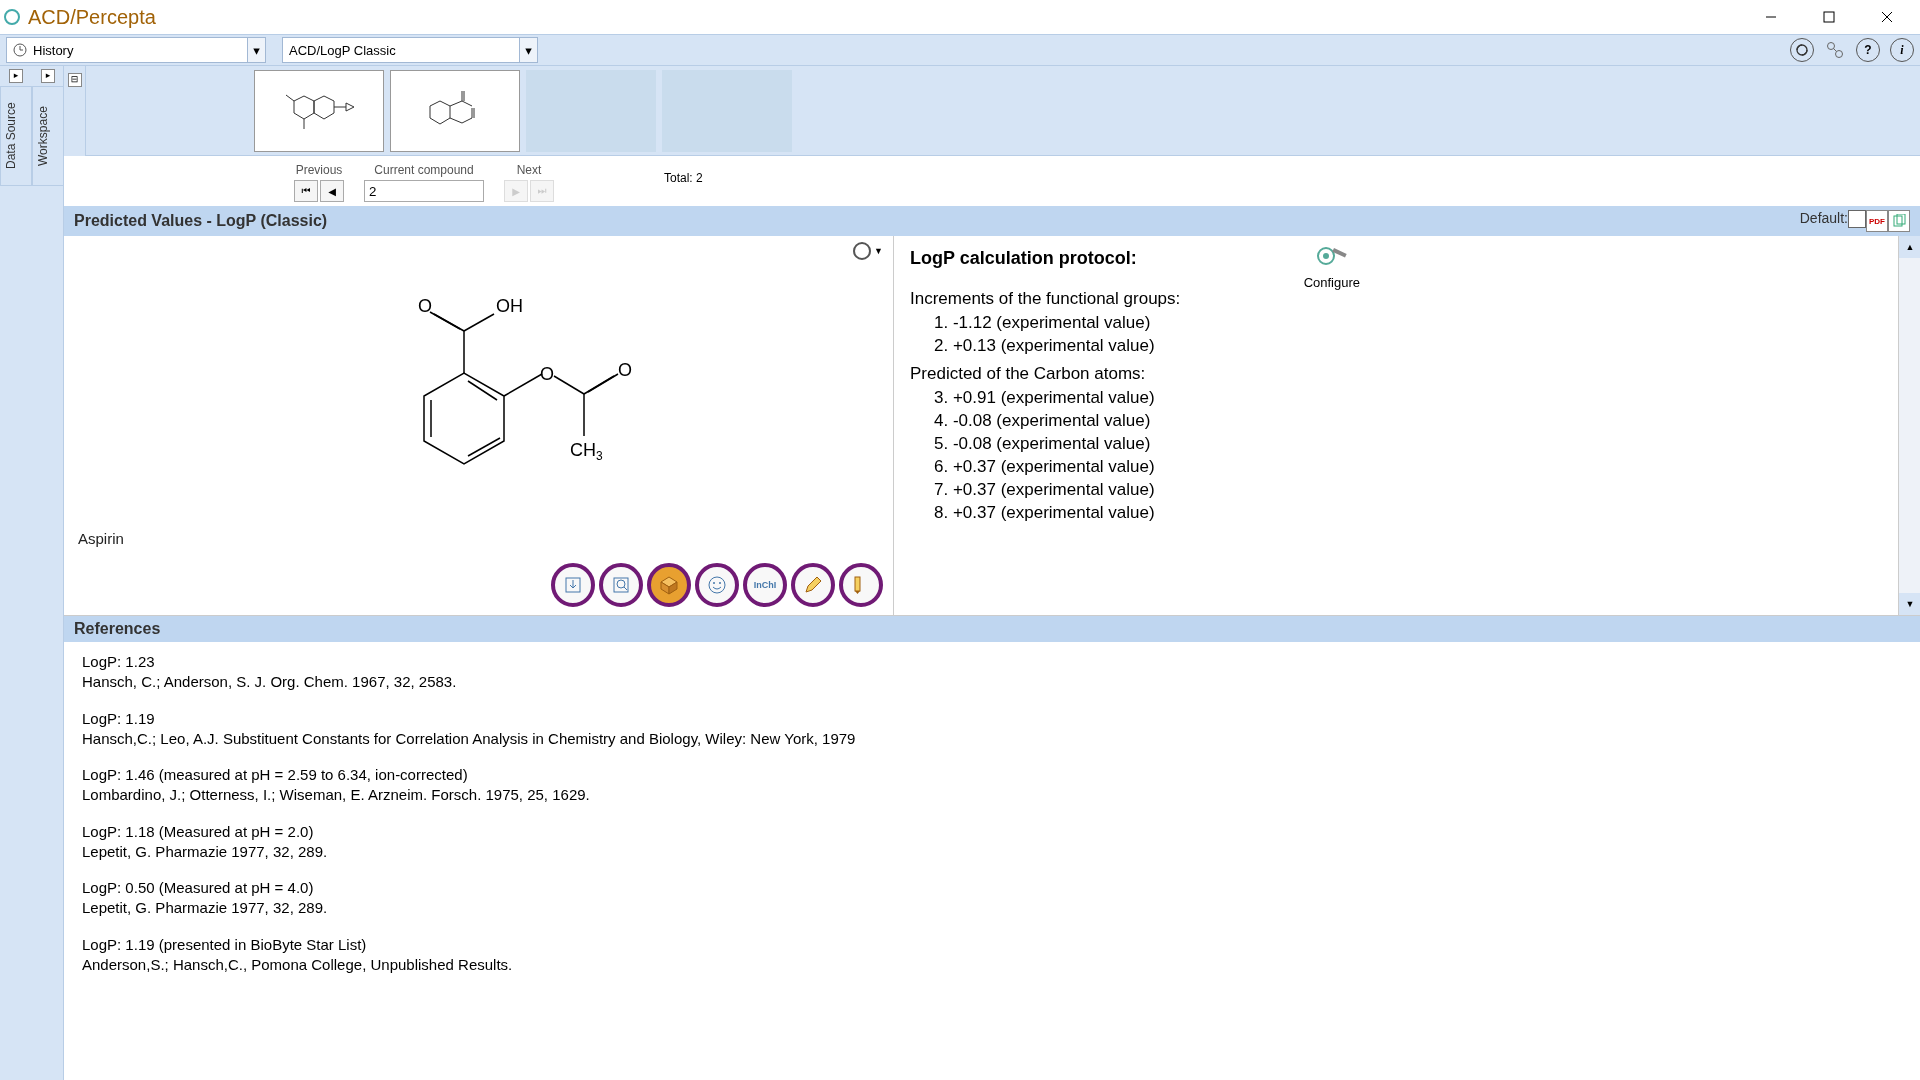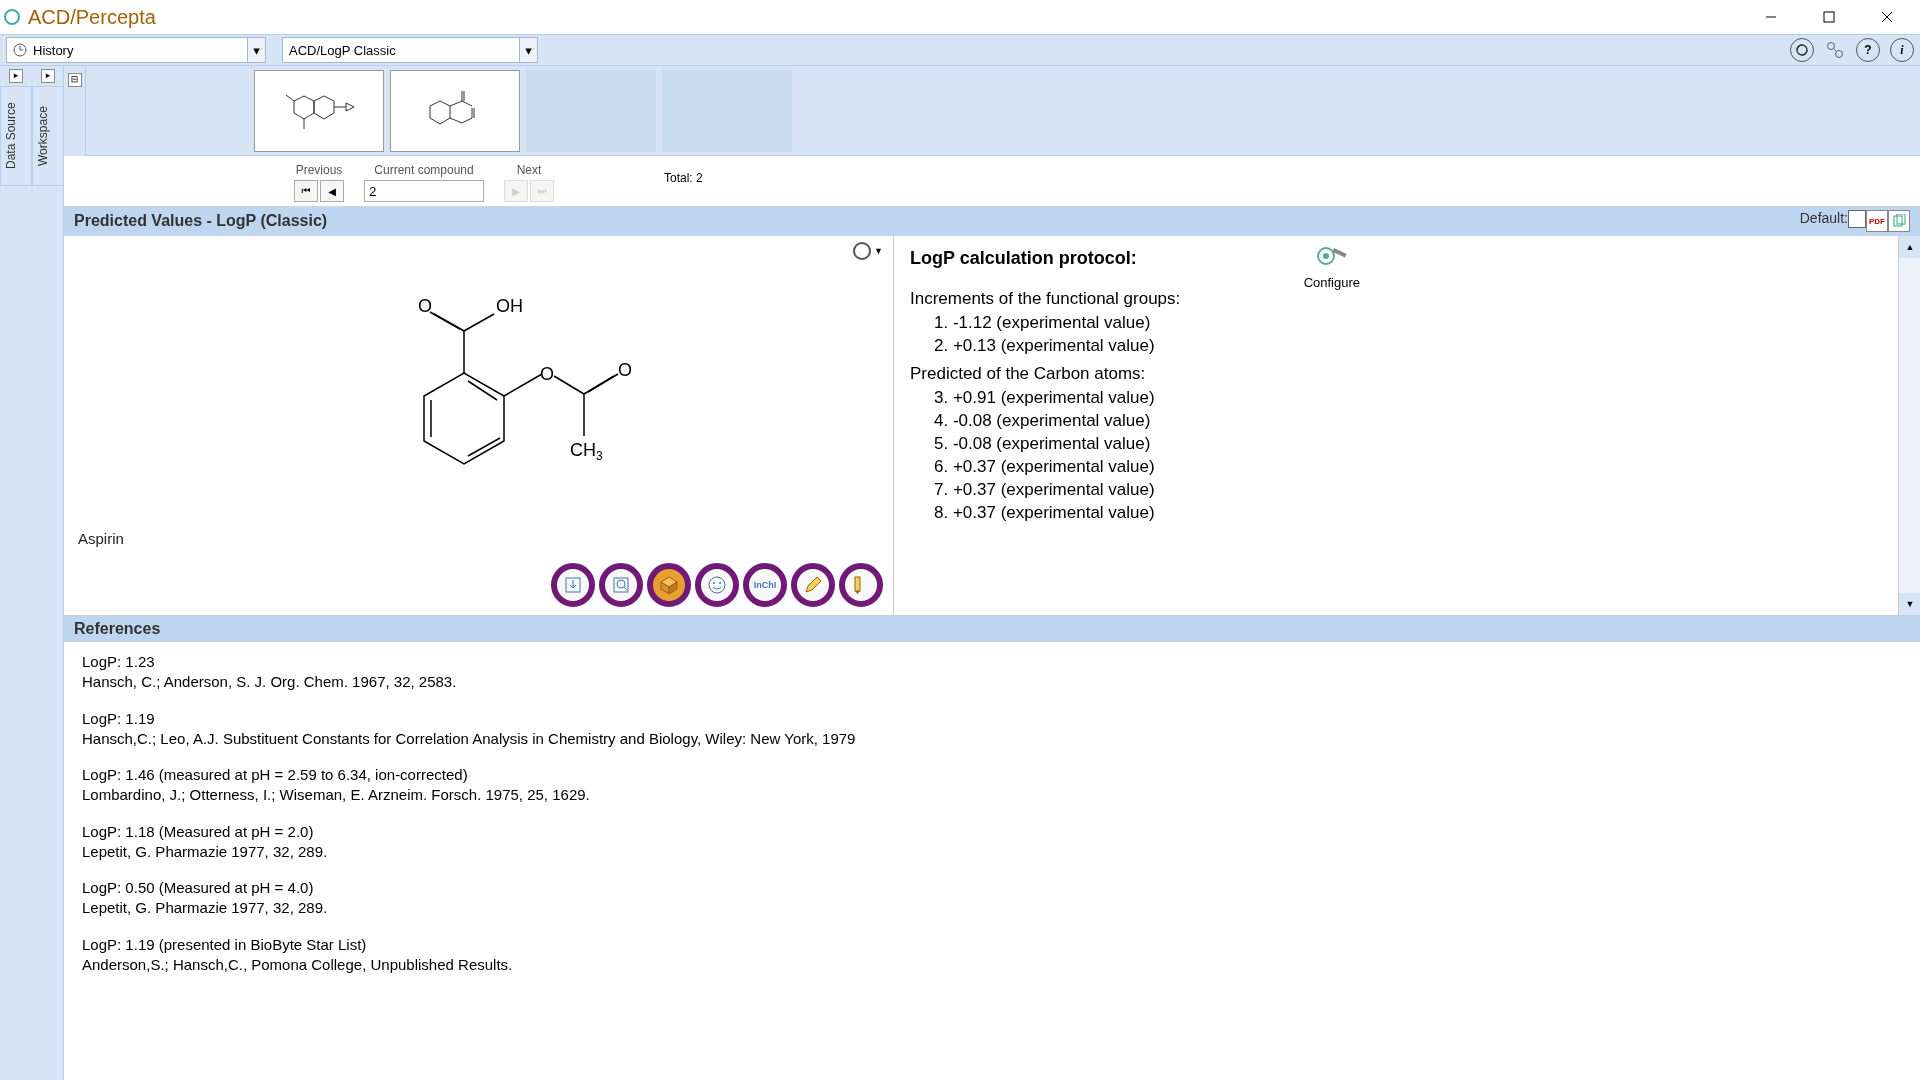--- a/index.html
+++ b/index.html
@@ -141,21 +141,21 @@
   display:flex; align-items:center;
 }
 .struct-pane .circ-sel { width:18px; height:18px; border:2px solid #555; border-radius:50%; }
 .struct-pane .dd-small { margin-left:3px; font-size:9px;}
 .mol-name { position:absolute; left:14px; bottom:68px; font-size:15px; color:#222;}
 .mol-tools {
   position:absolute; bottom:8px; right:10px;
   display:flex; gap:4px;
 }
 .mol-tool {
-  width:44px; height:44px; border:6px solid #701a75; border-radius:50%;
+  width:44px; height:44px; border:4px solid #701a75; border-radius:50%;
   display:flex; align-items:center; justify-content:center;
   background:#f8f8f8;
 }
 .mol-svg { position:absolute; left:300px; top:40px; }
 .calc-pane { flex:1; padding:12px 16px 8px 16px; position:relative; overflow:hidden;}
 .calc-line { font-size:18px; margin-bottom:4px; }
 .calc-line b { color:#000; }
 .incr-hdr { font-size:17px; margin:8px 0 4px 0; }
 .incr-item { font-size:17px; margin:3px 0 3px 24px; }
 .config-btn { position:absolute; top:6px; right:560px; text-align:center; font-size:13px; }

